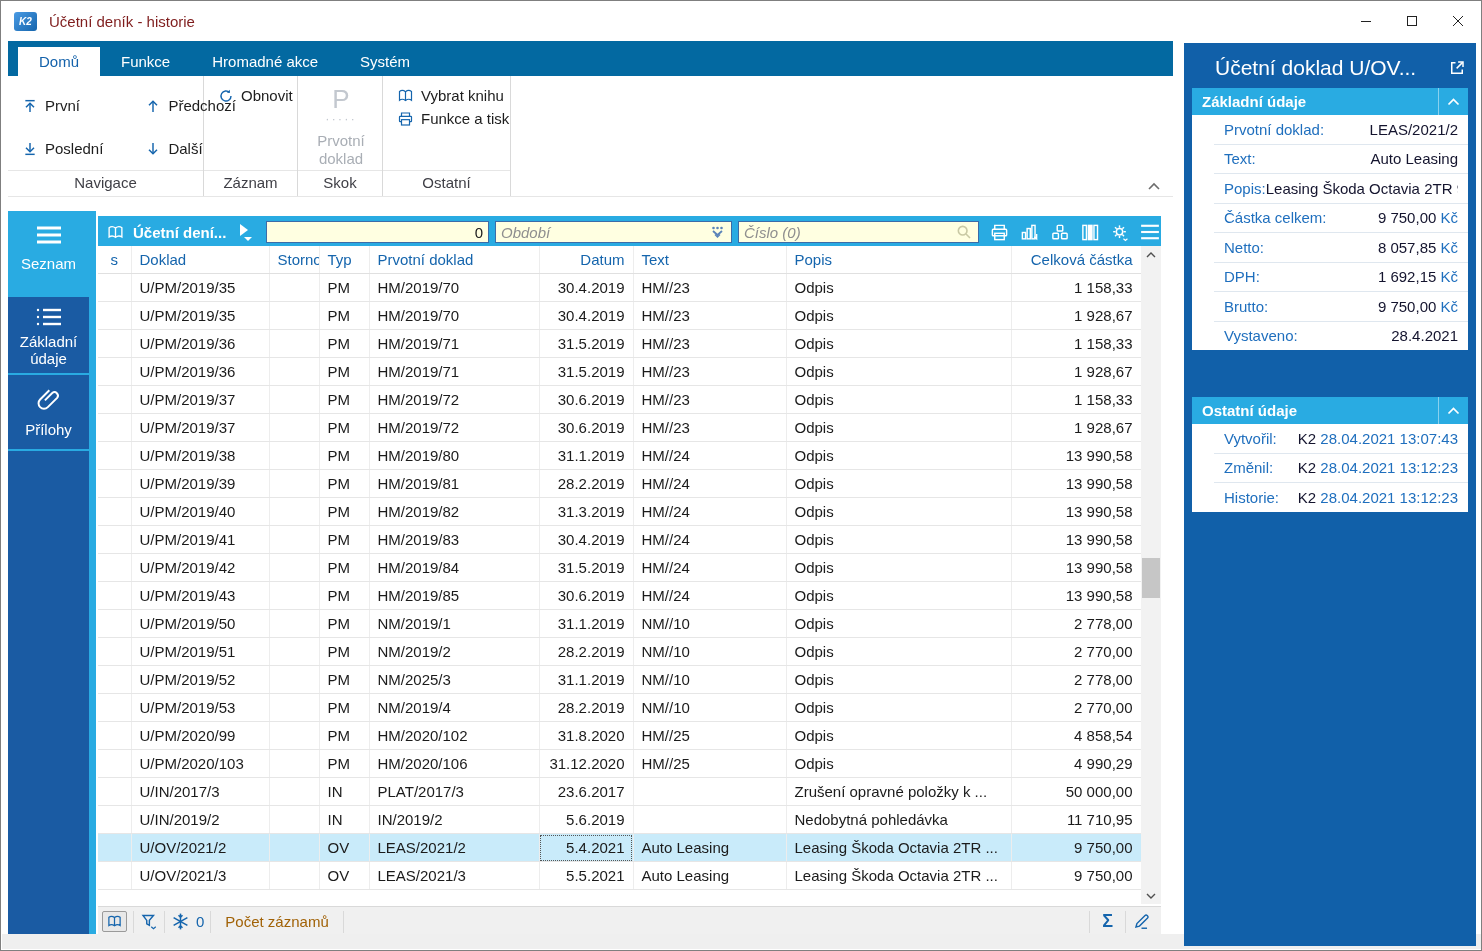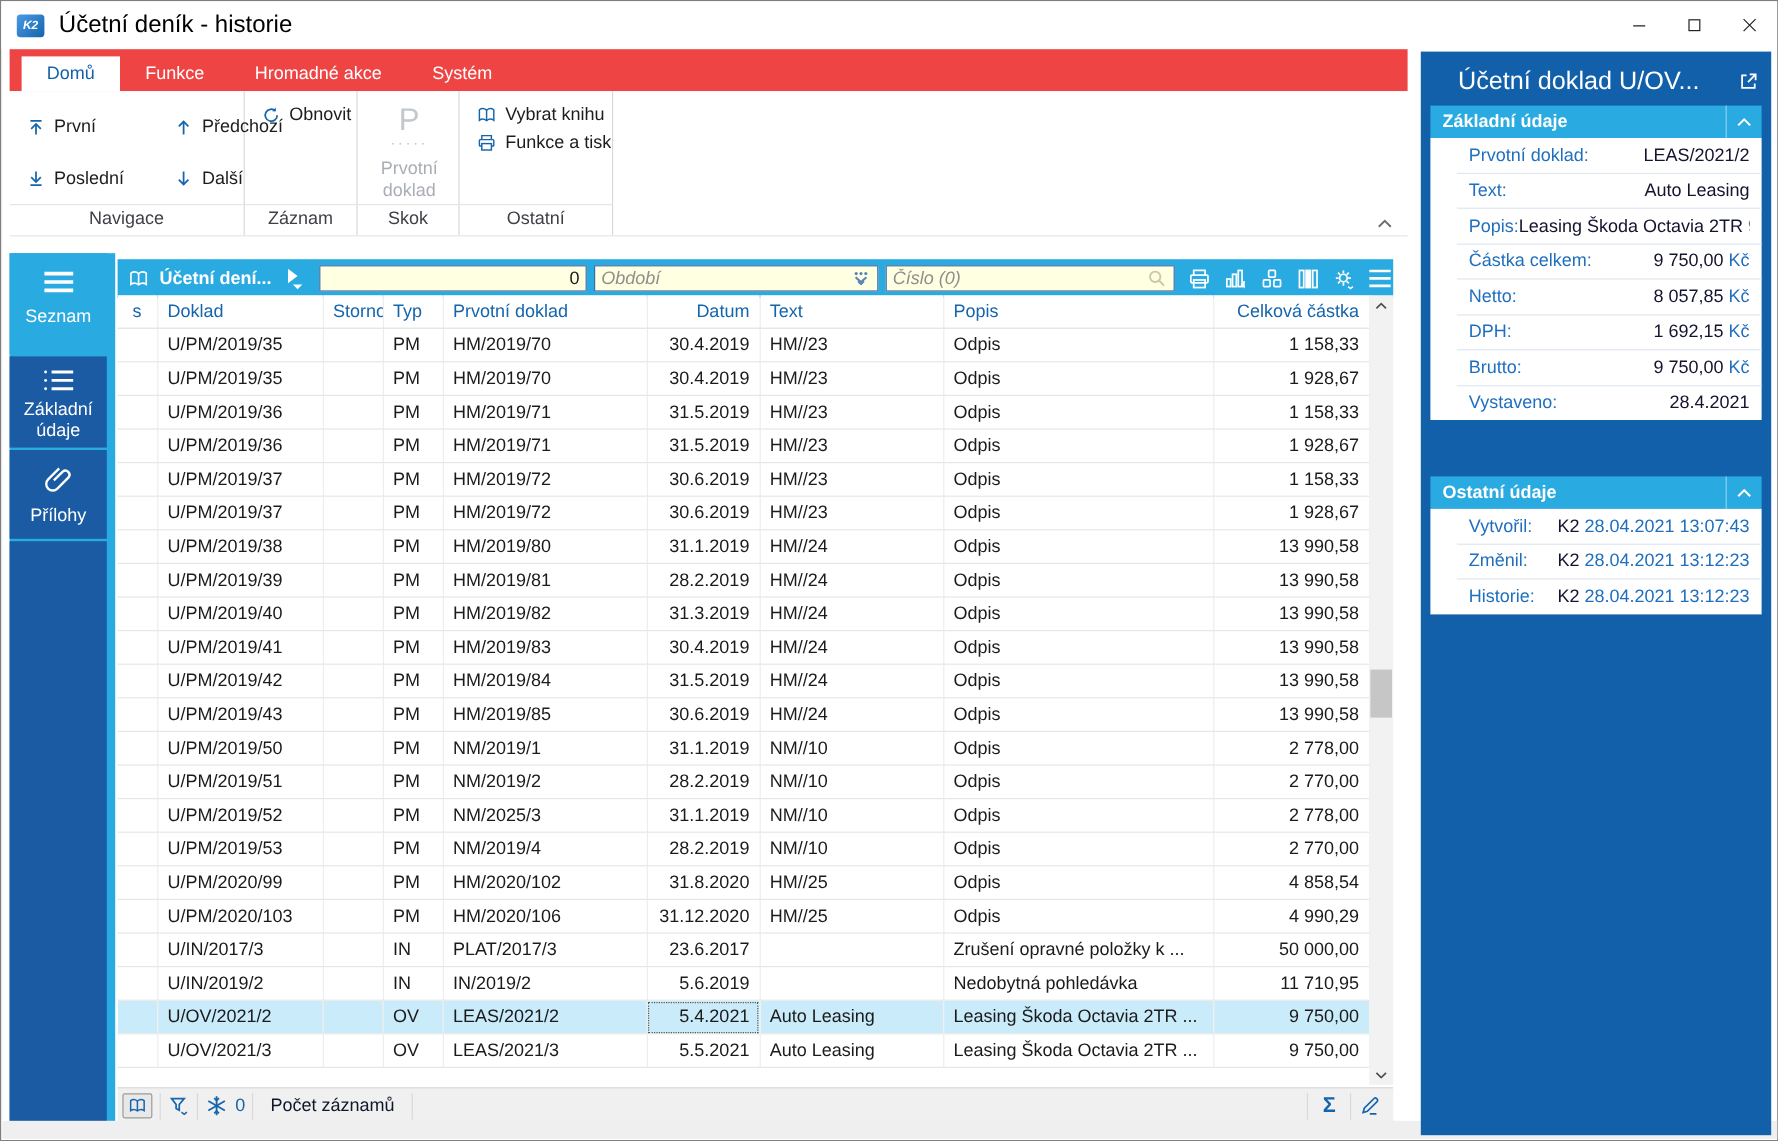--- a/index.html
+++ b/index.html
@@ -1,26 +1,26 @@
 <!DOCTYPE html>
 <html><head>
 <meta charset="utf-8">
 <style>
   html,body{margin:0;padding:0;background:#cfcfcf;font-family:"Liberation Sans","DejaVu Sans",sans-serif;}
   .window{position:relative;width:1482px;height:951px;background:#ffffff;border:1px solid #7f7f7f;box-sizing:border-box;overflow:hidden;}
   svg{display:block}
   
   .titlebar{position:absolute;left:0;top:0;width:100%;height:40px;background:#fff;display:flex;align-items:center;}
   .k2logo{width:23px;height:19px;margin-left:13px;border-radius:3px;background:linear-gradient(135deg,#4a9be4,#1565ad);color:#fff;font-size:10px;font-weight:bold;font-style:italic;display:flex;align-items:center;justify-content:center;}
-  .win-title{margin-left:12px;font-size:20px;color:#000000;}
+  .win-title{margin-left:12px;font-size:15px;color:#7f1d1d;}
   .win-btns{margin-left:auto;display:flex;height:100%;}
   .win-btn{width:46px;height:100%;display:flex;align-items:center;justify-content:center;color:#222;}
   
   .ribbon{position:absolute;left:7px;top:40px;width:1165px;height:156px;}
-  .tabsbar{height:35px;background:#ef4444;display:flex;align-items:flex-end;padding-left:10px;box-sizing:border-box;}
+  .tabsbar{height:35px;background:#0369a1;display:flex;align-items:flex-end;padding-left:10px;box-sizing:border-box;}
   .tab{height:29px;display:flex;align-items:center;padding:0 21px;color:#fff;font-size:15px;}
   .tab.active{background:#fff;color:#1462ab;}
   .ribbon-body{position:relative;height:120px;background:#fff;display:flex;border-bottom:1px solid #e6e6e6;}
   .rgroup{display:flex;flex-direction:column;border-right:1px solid #d9d9d9;box-sizing:border-box;}
   .rgroup .btns{flex:1;padding:8px 6px 0 8px;}
   .rgroup .glabel{height:25px;border-top:1px solid #e6e6e6;text-align:center;font-size:15px;color:#3f3f46;line-height:24px;}
   .rbtn{display:flex;align-items:center;gap:7px;font-size:15px;color:#1d1d1d;padding:3px 6px;white-space:nowrap;}
   .rbtn .ric{color:#1565ad;}
   .nav-grid{display:grid;grid-template-columns:auto auto;column-gap:30px;}
   .bigbtn{display:flex;flex-direction:column;align-items:center;color:#a9aeb5;font-size:15px;padding-top:2px;line-height:18px;text-align:center;}
@@ -63,21 +63,21 @@
   
   .vscroll{position:absolute;right:0;top:30px;width:20px;height:658px;background:#f2f2f2;}
   .vs-btn{position:absolute;left:0;width:20px;height:17px;display:flex;align-items:center;justify-content:center;color:#4f4f4f;}
   .vs-thumb{position:absolute;left:1px;width:18px;height:40px;top:312px;background:#c6c6c6;}
   
   .statusbar{position:absolute;left:0;bottom:0;width:100%;height:30px;background:#f0f0f0;border-top:1px solid #d9d9d9;display:flex;align-items:center;color:#1565ad;font-size:15px;box-sizing:border-box;}
   .st-sep{width:1px;height:22px;background:#d9d9d9;margin:0 6px;}
   .st-bookbox{margin-left:4px;border:1px solid #9a9a9a;background:#e8e8e8;border-radius:2px;padding:2px 3px;color:#1565ad;}
   .st-ic{color:#1565ad;display:flex;align-items:flex-end;}
   .st-count{color:#1565ad;margin-left:6px;}
-  .st-label{color:#0f172a;margin:0 8px;text-align:center;}
+  .st-label{color:#a16207;margin:0 8px;text-align:center;}
   .st-right{margin-left:auto;display:flex;align-items:center;}
   .sigma{font-size:18px;color:#1565ad;font-weight:bold;margin:0 6px;}
   
   .panel{position:absolute;left:1183px;top:42px;width:292px;height:903px;background:#1160a9;z-index:5;}
   .panel-title{display:flex;align-items:center;padding:13px 10px 8px 13px;color:#fff;}
   .panel-title .pt{font-size:21px;flex:1;white-space:nowrap;overflow:hidden;margin-left:18px;}
   .sec-hdr{margin:0 8px;height:27px;background:#29abe2;color:#fff;font-weight:bold;font-size:15px;display:flex;align-items:center;padding:0 0 0 10px;}
   .sec-hdr .chev{margin-left:auto;border-left:1px solid rgba(255,255,255,.45);height:100%;display:flex;align-items:center;padding:0 8px;}
   .sec-body{margin:0 8px;background:#fff;}
   .p-row{display:flex;align-items:center;height:28.5px;padding:0 10px;border-bottom:1px solid #dfe7ef;font-size:15px;margin-left:22px;}

